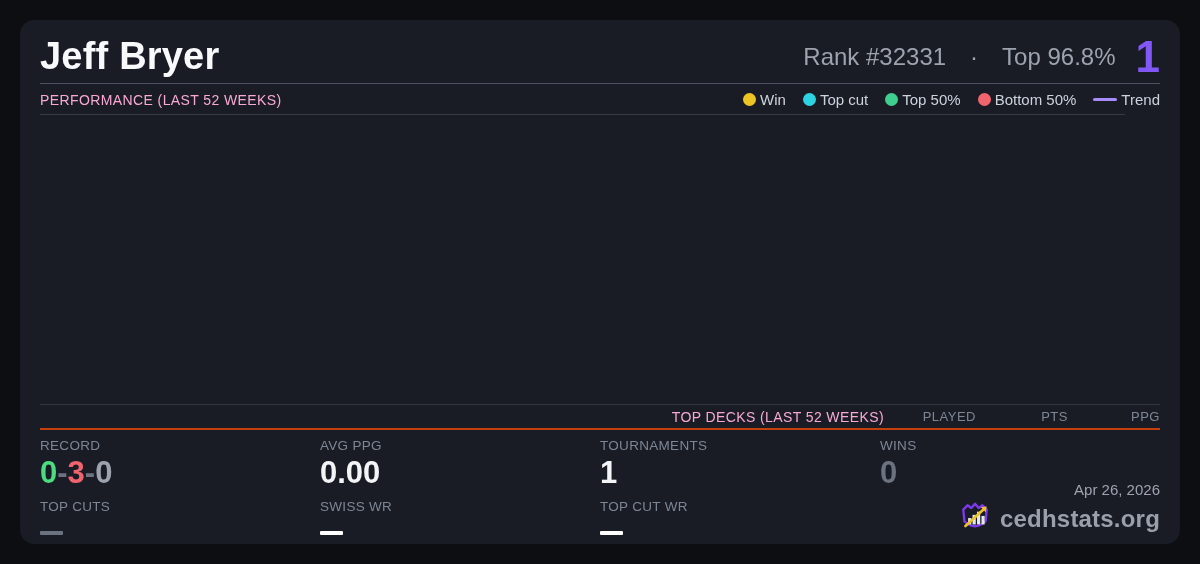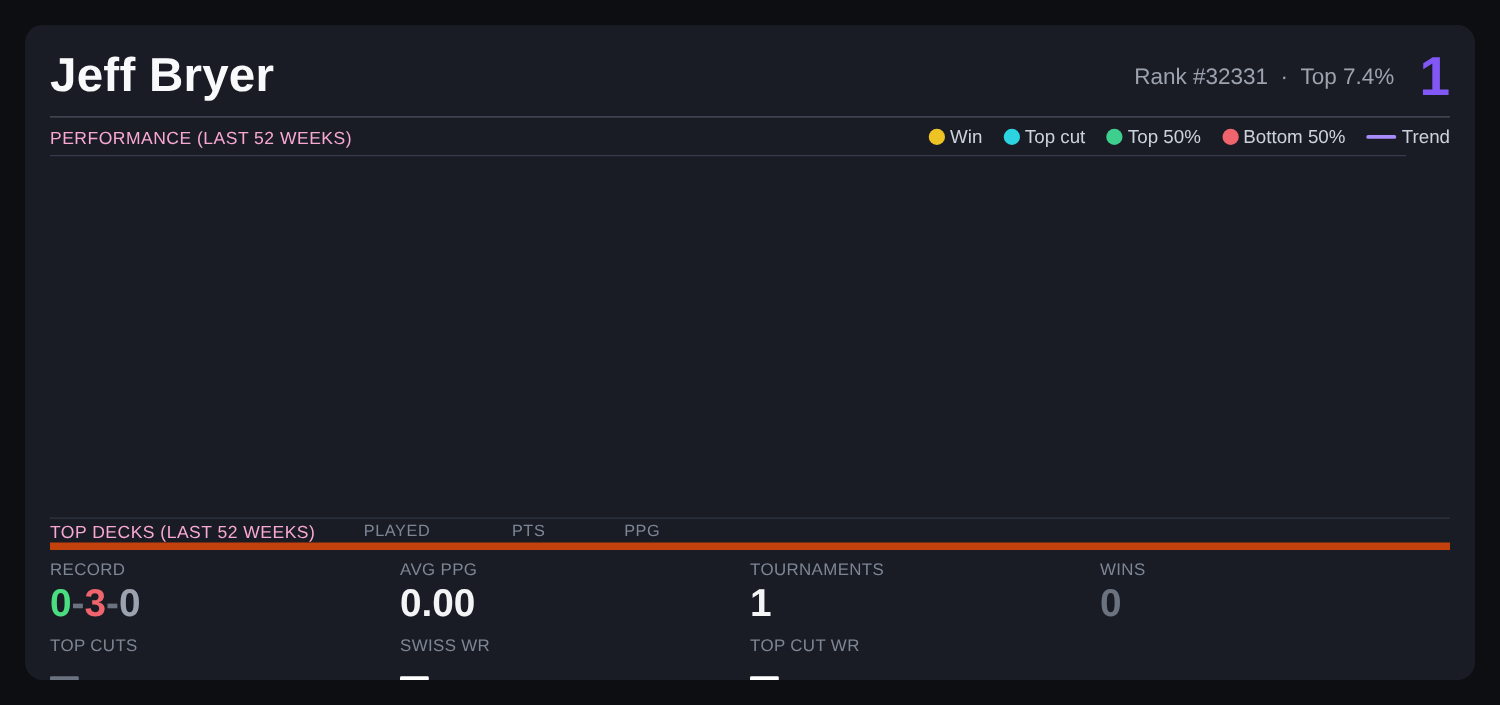--- a/index.html
+++ b/index.html
@@ -11,44 +11,44 @@
     left: 20px; top: 20px;
     width: 1160px; height: 524px;
     background: #1a1c25;
     border-radius: 14px;
     padding: 0 20px;
     overflow: hidden;
   }
 
   
   .card-header {
-    height: 74px;
+    height: 64px;
     display: flex;
     justify-content: space-between;
     align-items: center;
     padding-top: 10px;
     border-bottom: 1px solid #4b5261;
   }
   .player-name {
     font-size: 38px;
     font-weight: bold;
     color: #f8f9fb;
     letter-spacing: 0.2px;
   }
   .header-right {
     display: flex;
     align-items: center;
     gap: 20px;
   }
   .rank-line {
-    font-size: 18px;
+    font-size: 24px;
     color: #9ca3af;
     display: flex;
     align-items: center;
-    gap: 10px;
+    gap: 24px;
   }
   .big-stat {
     font-size: 44px;
     font-weight: bold;
     color: #8158f6;
     line-height: 1;
   }
 
   
   .perf-row {
@@ -88,23 +88,23 @@
   .dot-bottom50 { background: #f0646e; }
   .legend-line { width: 24px; height: 3px; border-radius: 2px; background: #a78bfa; }
 
   
   .chart-area { height: 289px; }
 
   
   .decks-row {
     height: 26px;
     border-top: 1px solid #2e3441;
-    border-bottom: 6px solid #c2410c;
-    display: flex;
-    justify-content: flex-start;
+    border-bottom: 2px solid #c2410c;
+    display: flex;
+    justify-content: flex-end;
     align-items: center;
   }
   .decks-cols { display: flex; }
   .decks-col {
     width: 92px;
     text-align: right;
     font-size: 13px;
     color: #7d8695;
     letter-spacing: 0.5px;
   }
@@ -169,21 +169,21 @@
 <body>
 
 <div class="card">
 
   <div class="card-header">
     <div class="player-name">Jeff Bryer</div>
     <div class="header-right">
       <div class="rank-line">
         <span>Rank #32331</span>
         <span>·</span>
-        <span>Top 7.4%</span>
+        <span>Top 96.8%</span>
       </div>
       <div class="big-stat">1</div>
     </div>
   </div>
 
   <div class="perf-row">
     <div class="section-title">PERFORMANCE (LAST 52 WEEKS)</div>
     <div class="legend">
       <div class="legend-item">
         <span class="legend-dot dot-win"></span>
@@ -250,14 +250,31 @@
       </div>
     </div>
 
     <div class="stat-col">
       <div class="stat-label">WINS</div>
       <div class="stat-value value-dim">0</div>
     </div>
 
   </div>
 
+  <div class="footer">
+    <div class="footer-date">Apr 26, 2026</div>
+    <div class="brand-row">
+      <span>
+        <svg width="34" height="34" viewBox="0 0 32 32" fill="none">
+          <path d="M5 9 L9 5 L12.5 7.5 L16 3.5 L19.5 7.5 L23 5 L27 9 L26 20 Q16 29.5 6 20 Z" stroke="#7c3aed" stroke-width="2.2" stroke-linejoin="round" fill="none"></path>
+          <rect x="9.5" y="17" width="3" height="6" fill="#e5e7eb"></rect>
+          <rect x="13.7" y="14" width="3" height="9" fill="#e5e7eb"></rect>
+          <rect x="17.9" y="11" width="3" height="12" fill="#e5e7eb"></rect>
+          <rect x="22.1" y="15" width="3" height="8" fill="#e5e7eb"></rect>
+          <line x1="7" y1="24.5" x2="24.5" y2="8.5" stroke="#eec424" stroke-width="2.4" stroke-linecap="round"></line>
+          <path d="M21.5 6.5 L27 6 L26 11.5 Z" fill="#eec424"></path>
+        </svg>
+      </span>
+      <span class="brand-text">cedhstats.org</span>
+    </div>
+  </div>
 
 </div>
 
 </body></html>

